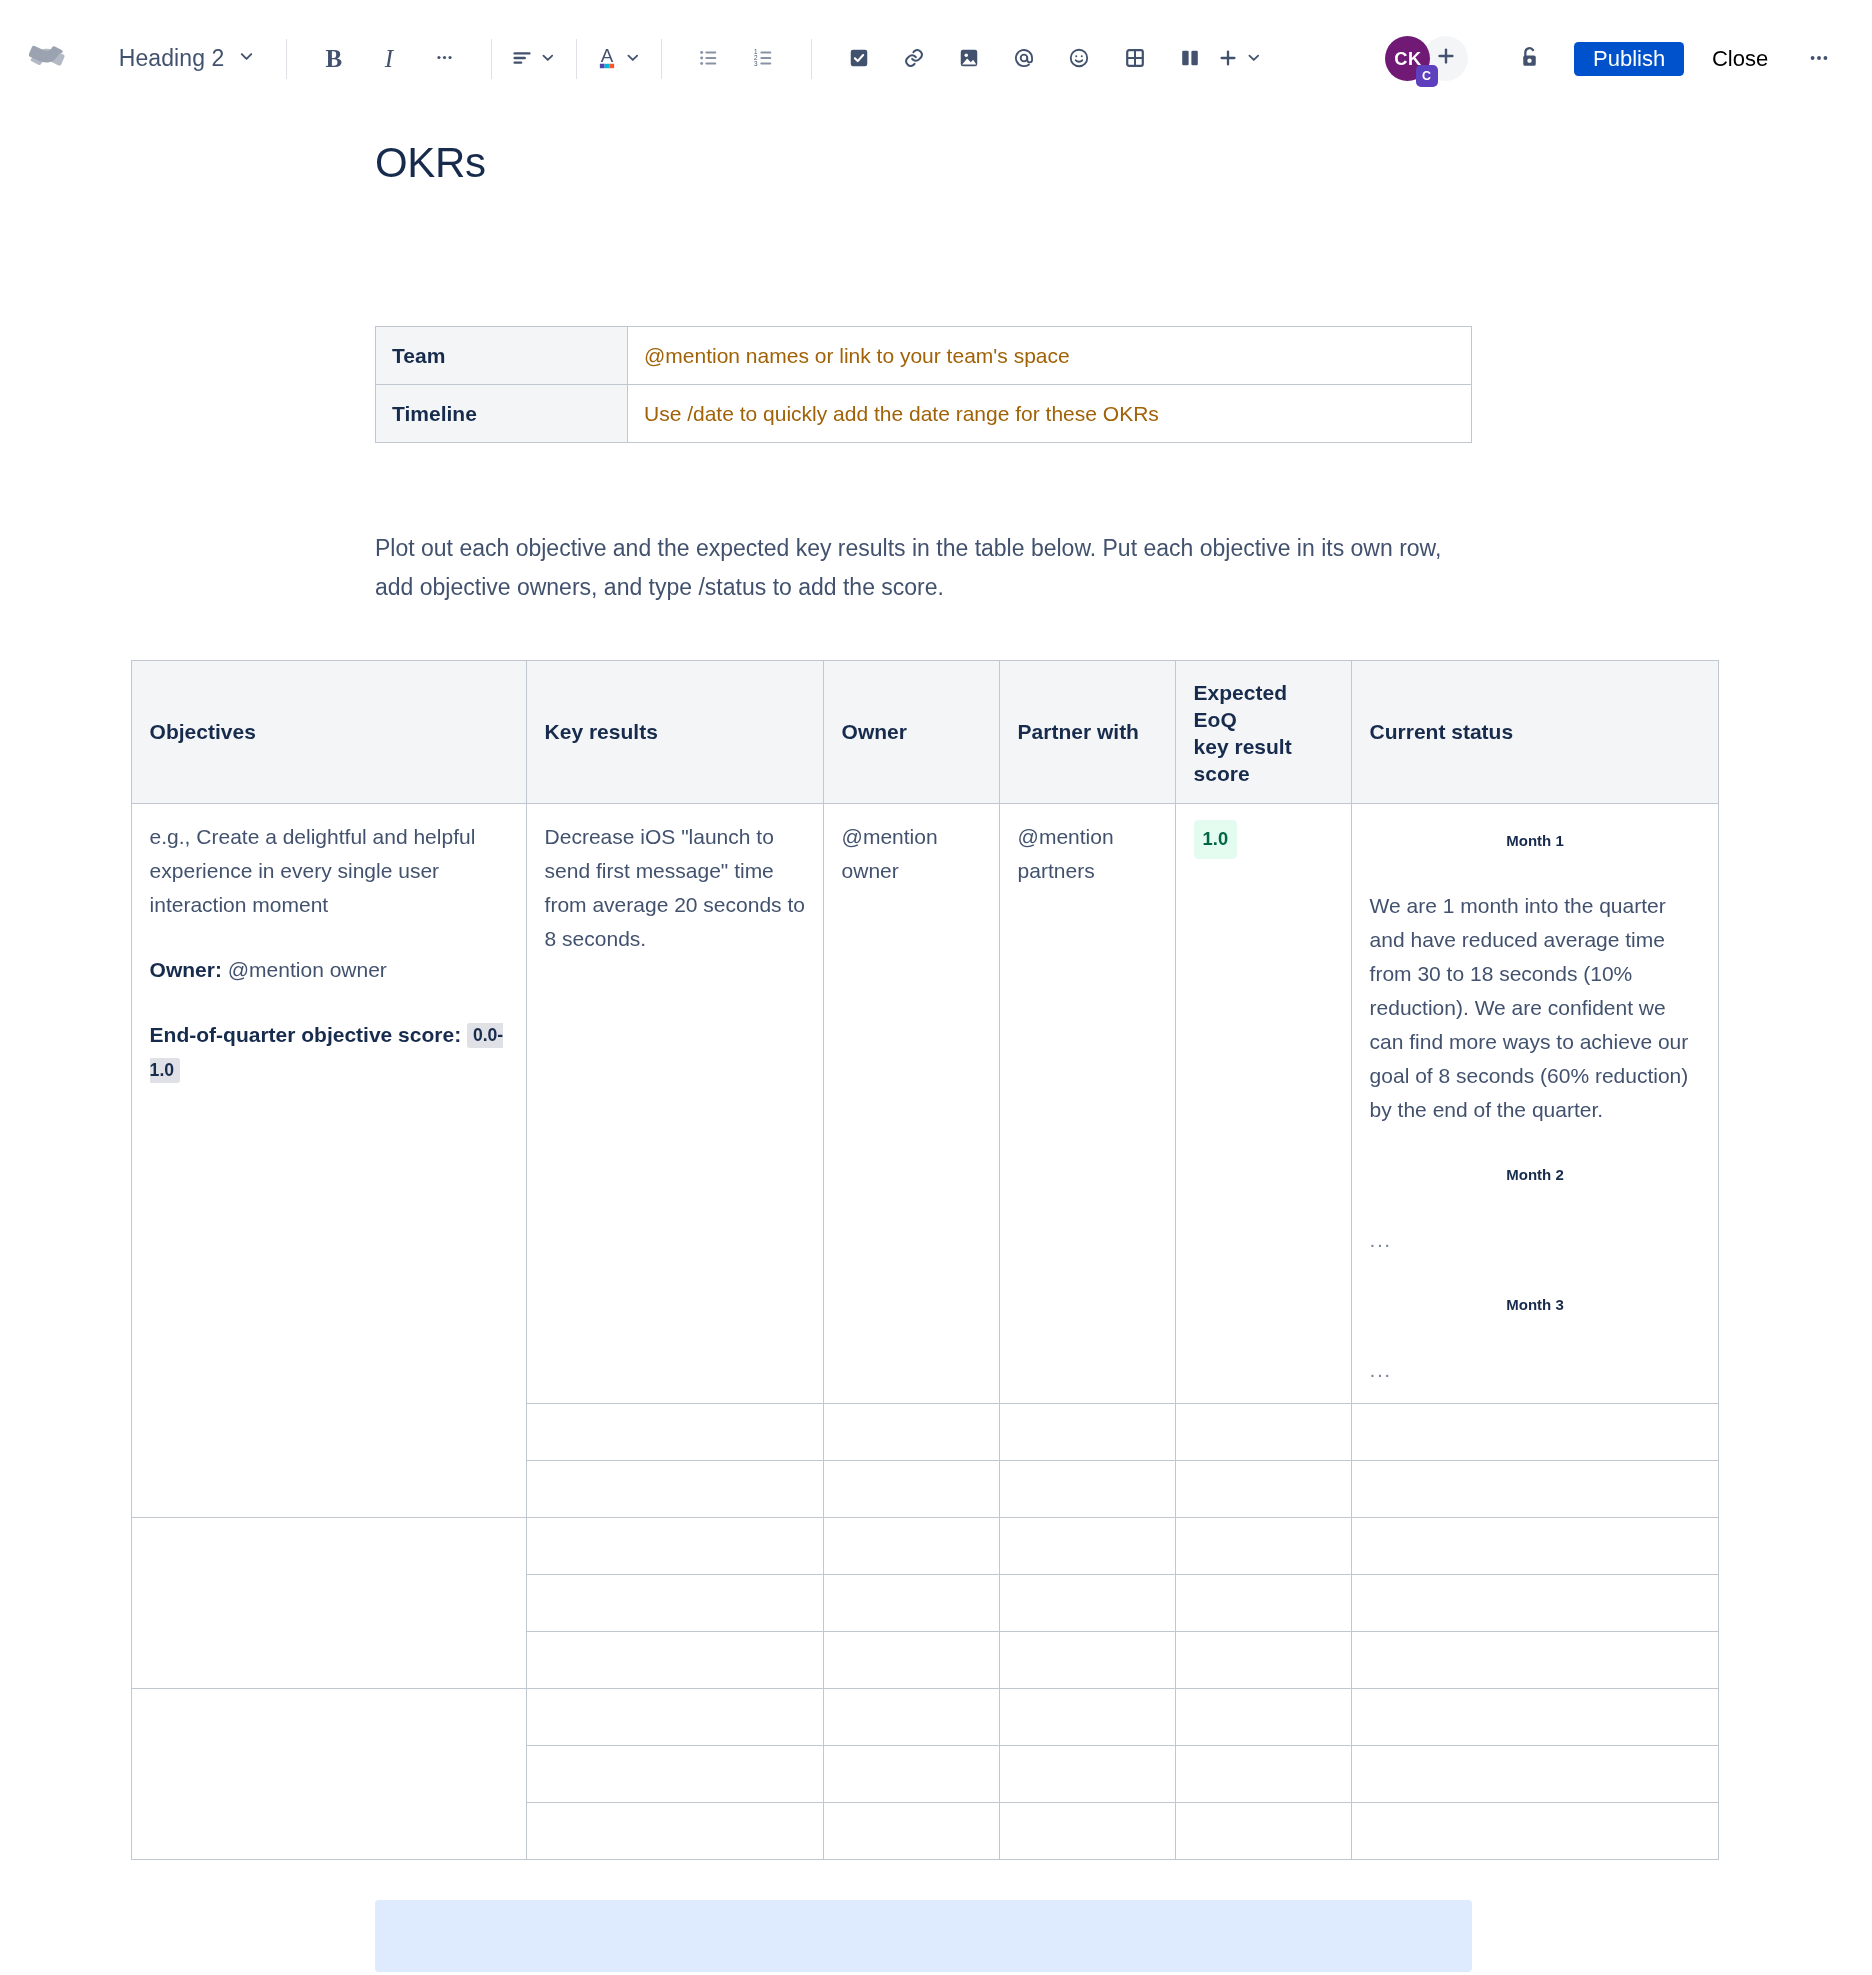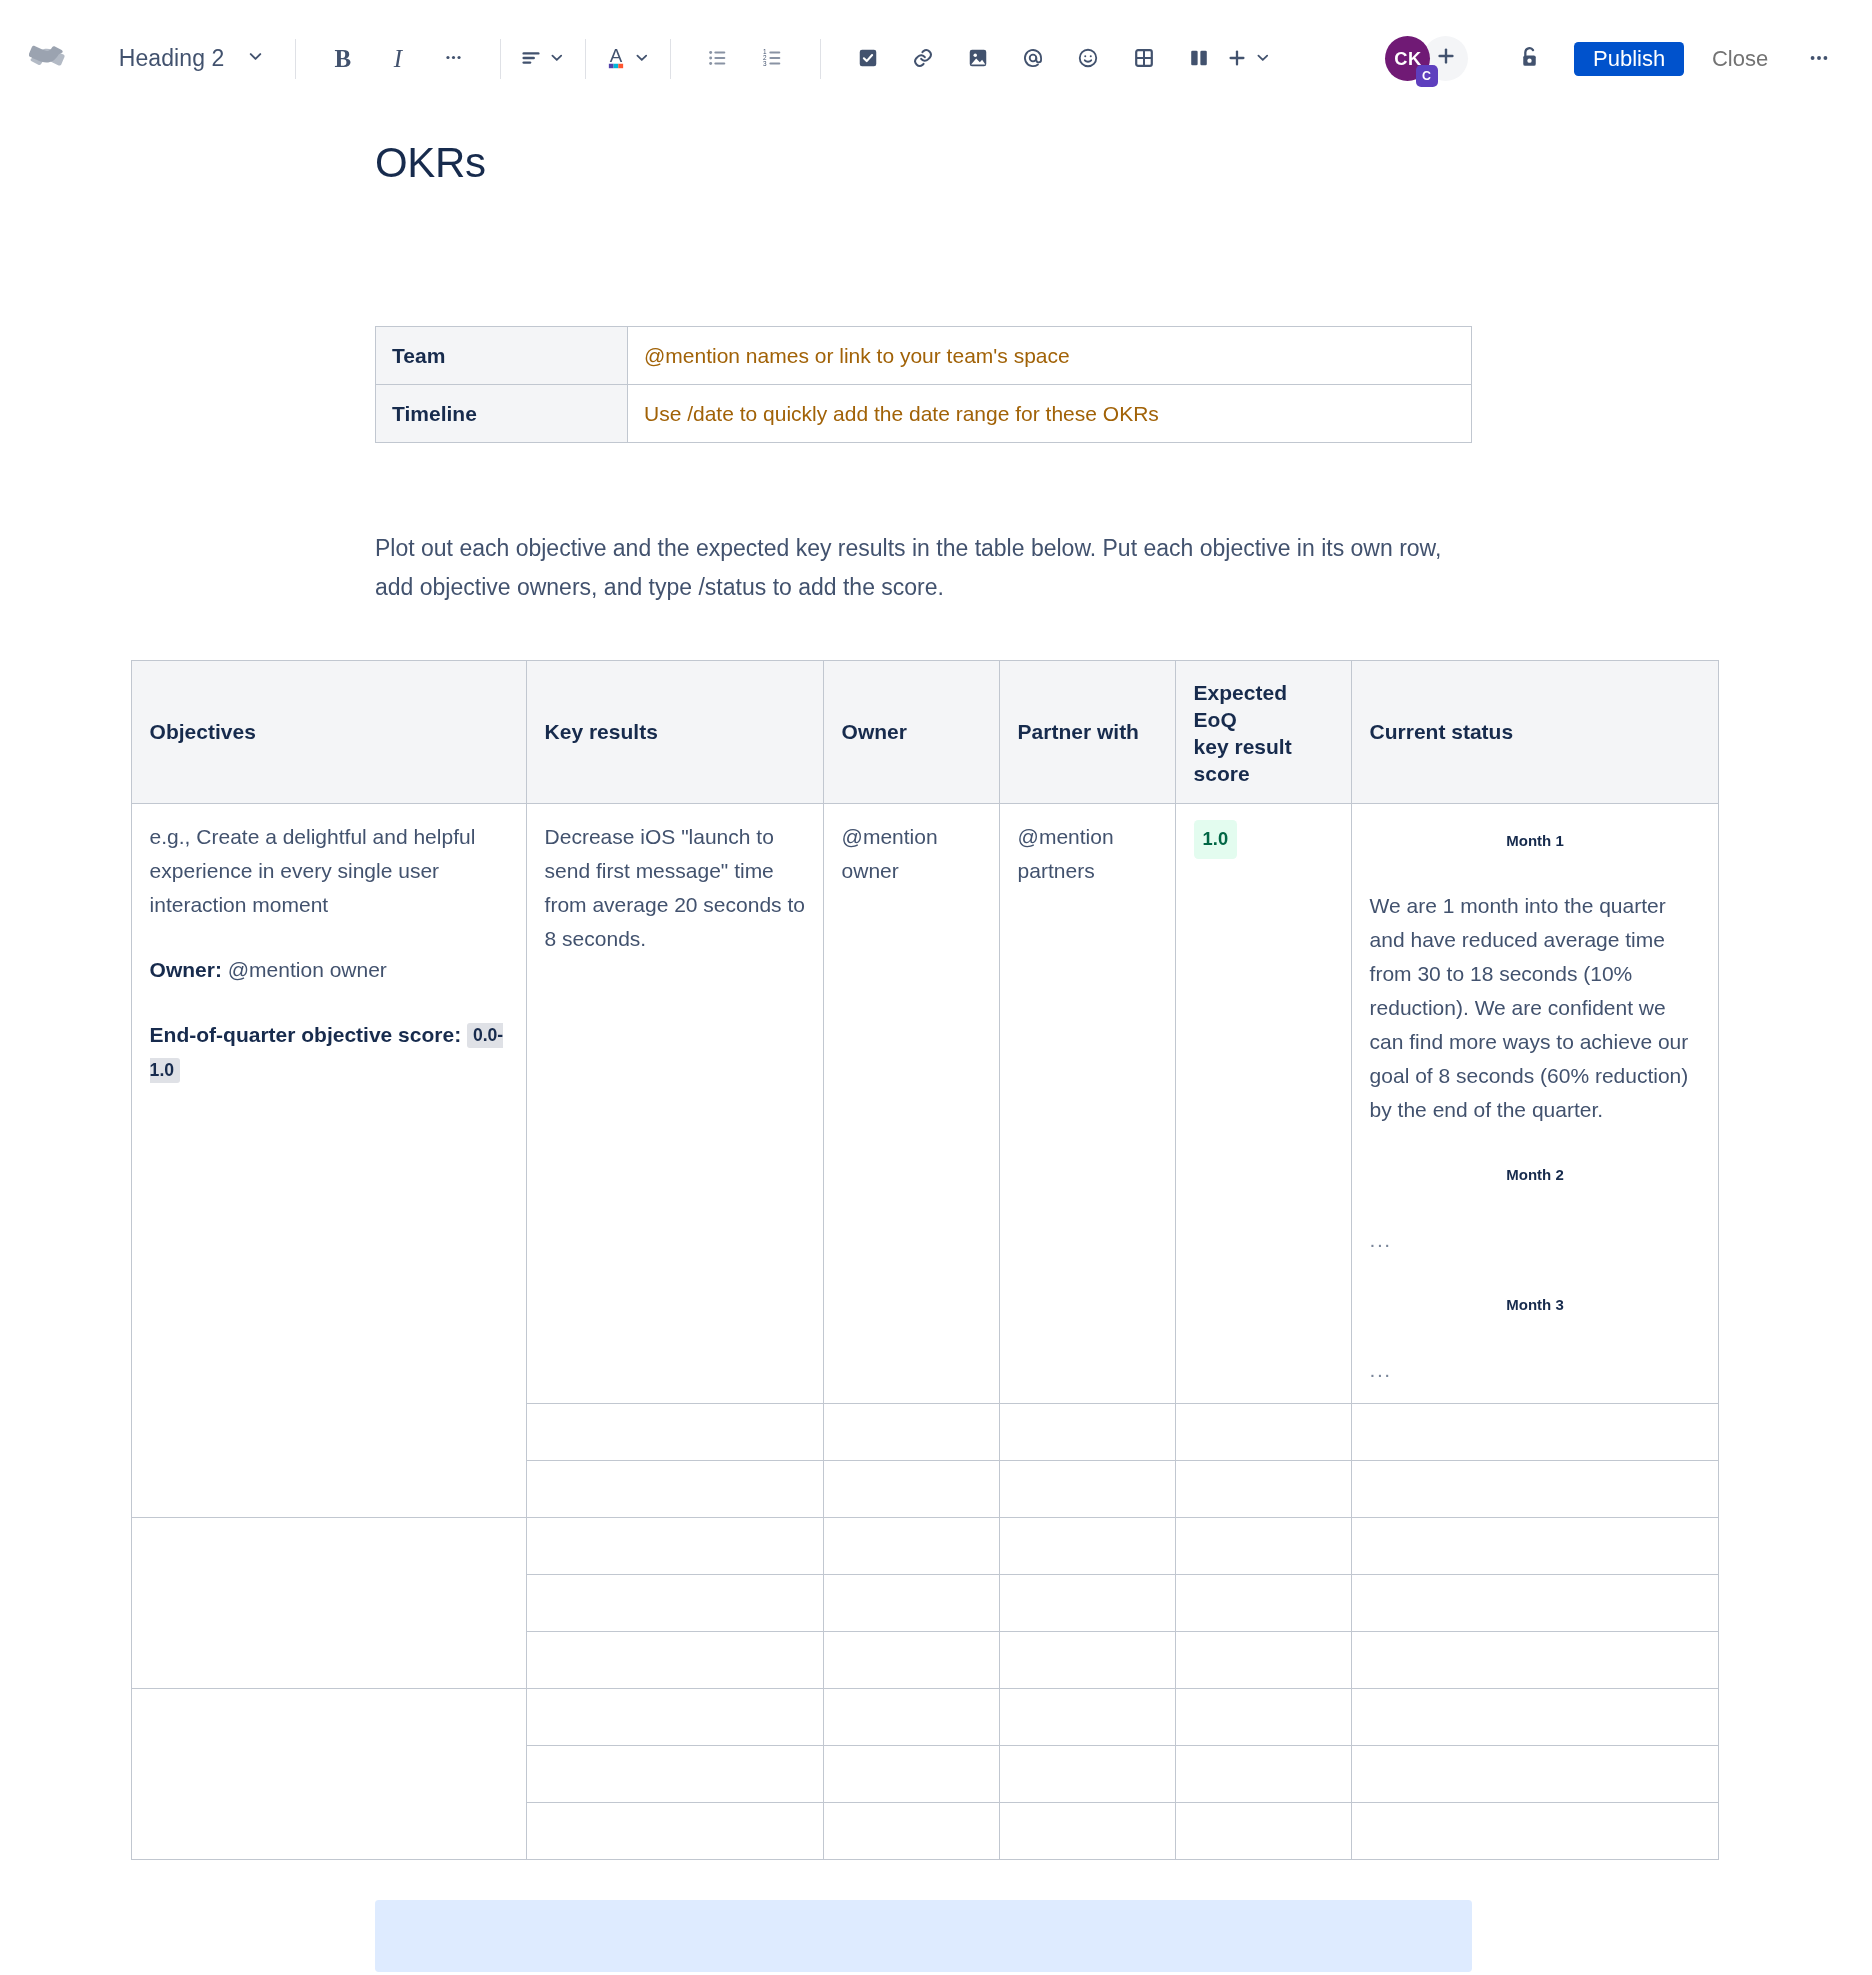--- a/index.html
+++ b/index.html
@@ -27,21 +27,21 @@
     width: 1.5px; height: 40px; background: #DFE1E6; flex: 0 0 auto;
     margin: 0 19px;
   }
   .tb-group { display: flex; align-items: center; flex: 0 0 auto; }
   .tb-btn {
     display: flex; align-items: center; justify-content: center;
     height: 45px; min-width: 45px; border-radius: 4.4px; cursor: pointer;
     color: #42526E; flex: 0 0 auto;
   }
   .tb-style-select {
-    display: flex; align-items: center; gap: 22px;
+    display: flex; align-items: center; gap: 13px;
     height: 45px; padding: 0 10.2px 0 11.7px; border-radius: 4.4px;
     cursor: pointer; font-size: 23px; color: #42526E; letter-spacing: 0.1px;
   }
   .chev { display:block; }
   .tb-icon-btn { margin: 0 5.1px; }
   .tb-spacer { flex: 1 1 auto; }
 
   .avatars { display: flex; align-items: center; position: relative; margin-right: 13px;}
   .avatar {
     width: 45px; height: 45px; border-radius: 50%;
@@ -61,21 +61,21 @@
     display: flex; align-items: center; justify-content: center;
     margin-left: -7.3px; cursor: pointer; font-size: 26px; font-weight: 400;
   }
   .lock-btn { margin: 0 11.7px 0 26px; }
   .publish-btn {
     background: #0052CC; color: #fff; font-size: 22px;
     border: none; border-radius: 4.4px; padding: 0 19px; height: 34px;
     cursor: pointer; font-family: inherit; margin-left: 10.2px;
   }
   .close-btn {
-    background: transparent; border: none; color: #737373;
+    background: transparent; border: none; color: #000000;
     font-size: 22px; padding: 0 19px; height: 45px; cursor: pointer;
     font-family: inherit; margin-left: 8.8px;
   }
   .more-btn { margin-left: 8.8px; margin-right: 0; }
 
   
   .doc { padding: 0; }
   .doc-inner { width: 1873px; }
   .page-title {
     font-size: 42px; font-weight: 500; color: #172B4D;

